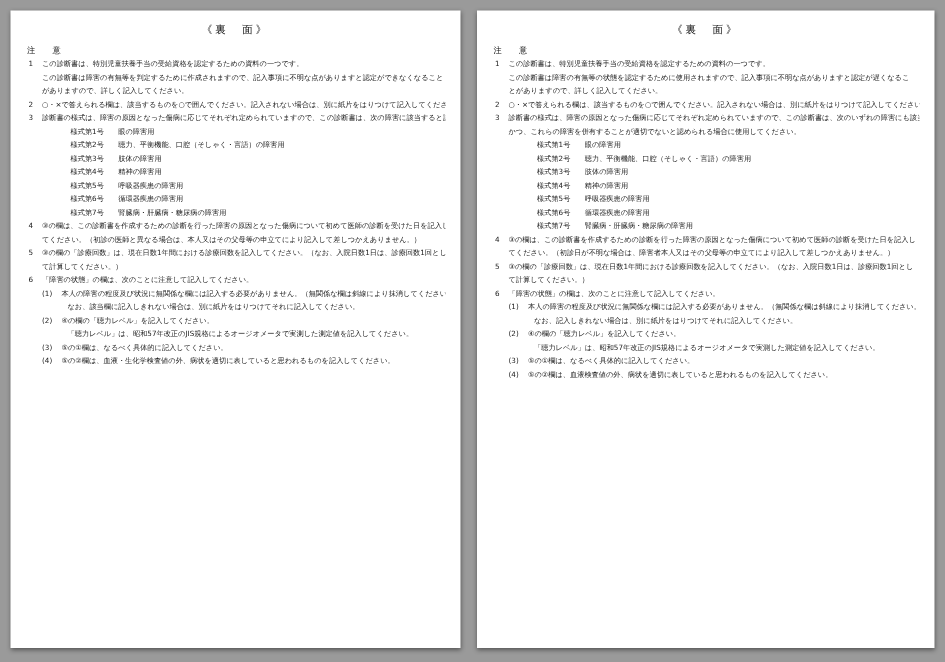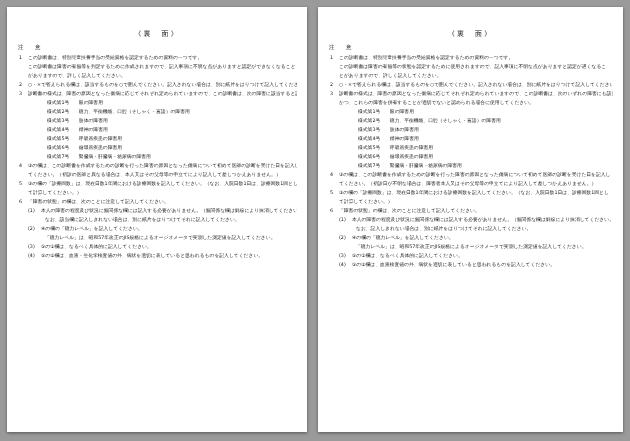--- a/index.html
+++ b/index.html
@@ -7,21 +7,21 @@
     width:630px;height:441px;position:relative;overflow:hidden;
     background:#9a9a9a;
     font-family:"DejaVu Sans","Liberation Sans",sans-serif;
   }
   .page{
     position:absolute;top:7px;height:425px;background:#ffffff;
     box-shadow:0 1px 3px rgba(0,0,0,0.45);
   }
   .page.left{left:7px;width:300px;}
   .page.right{left:318px;width:305px;}
-  .page-inner{padding:21px 10px 0 10px;position:relative;}
+  .page-inner{padding:7px 10px 0 10px;position:relative;}
   .doc-title{
     text-align:center;font-size:7px;color:#111;
     letter-spacing:2px;margin:1px 0 5px 0;
   }
   .note-label{
     font-size:5.5px;color:#111;letter-spacing:3px;margin:0 0 2px 1px;
   }
   .lines{position:relative;}
   .line{
     position:relative;font-size:4.8px;line-height:9px;color:#1a1a1a;

